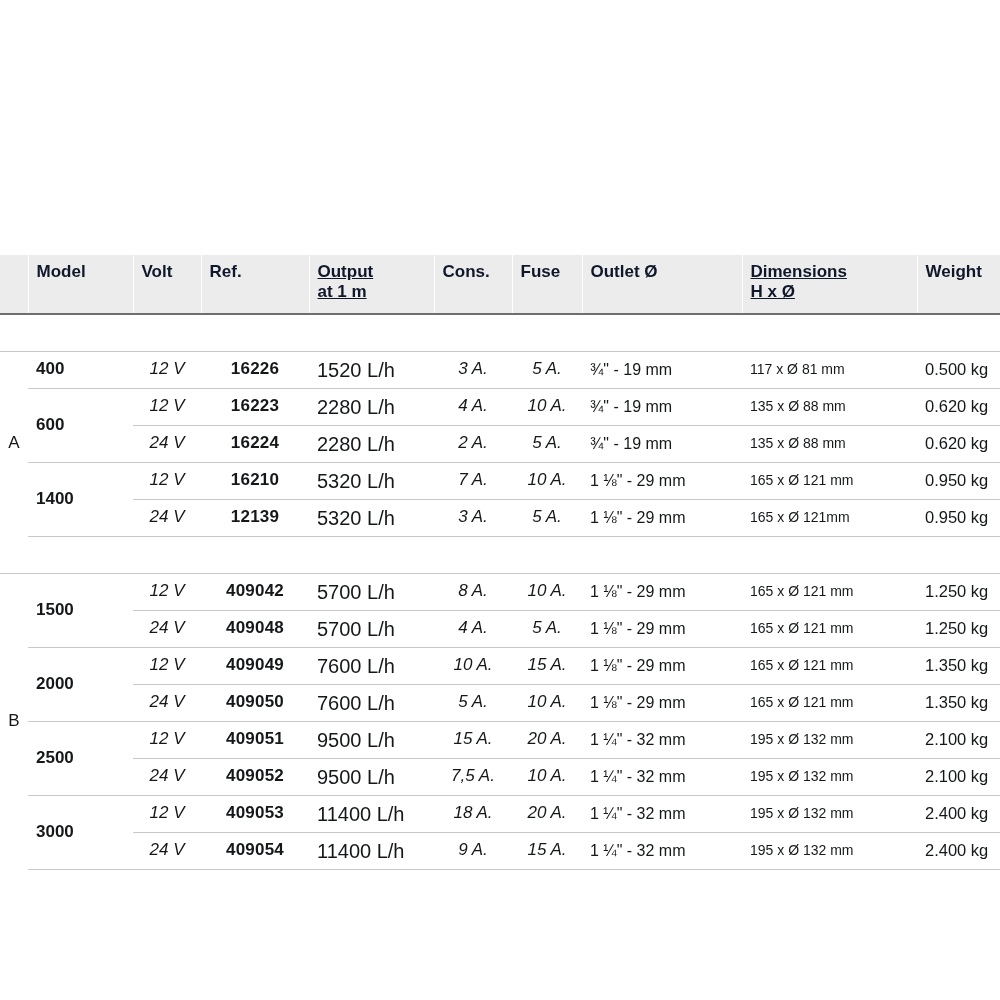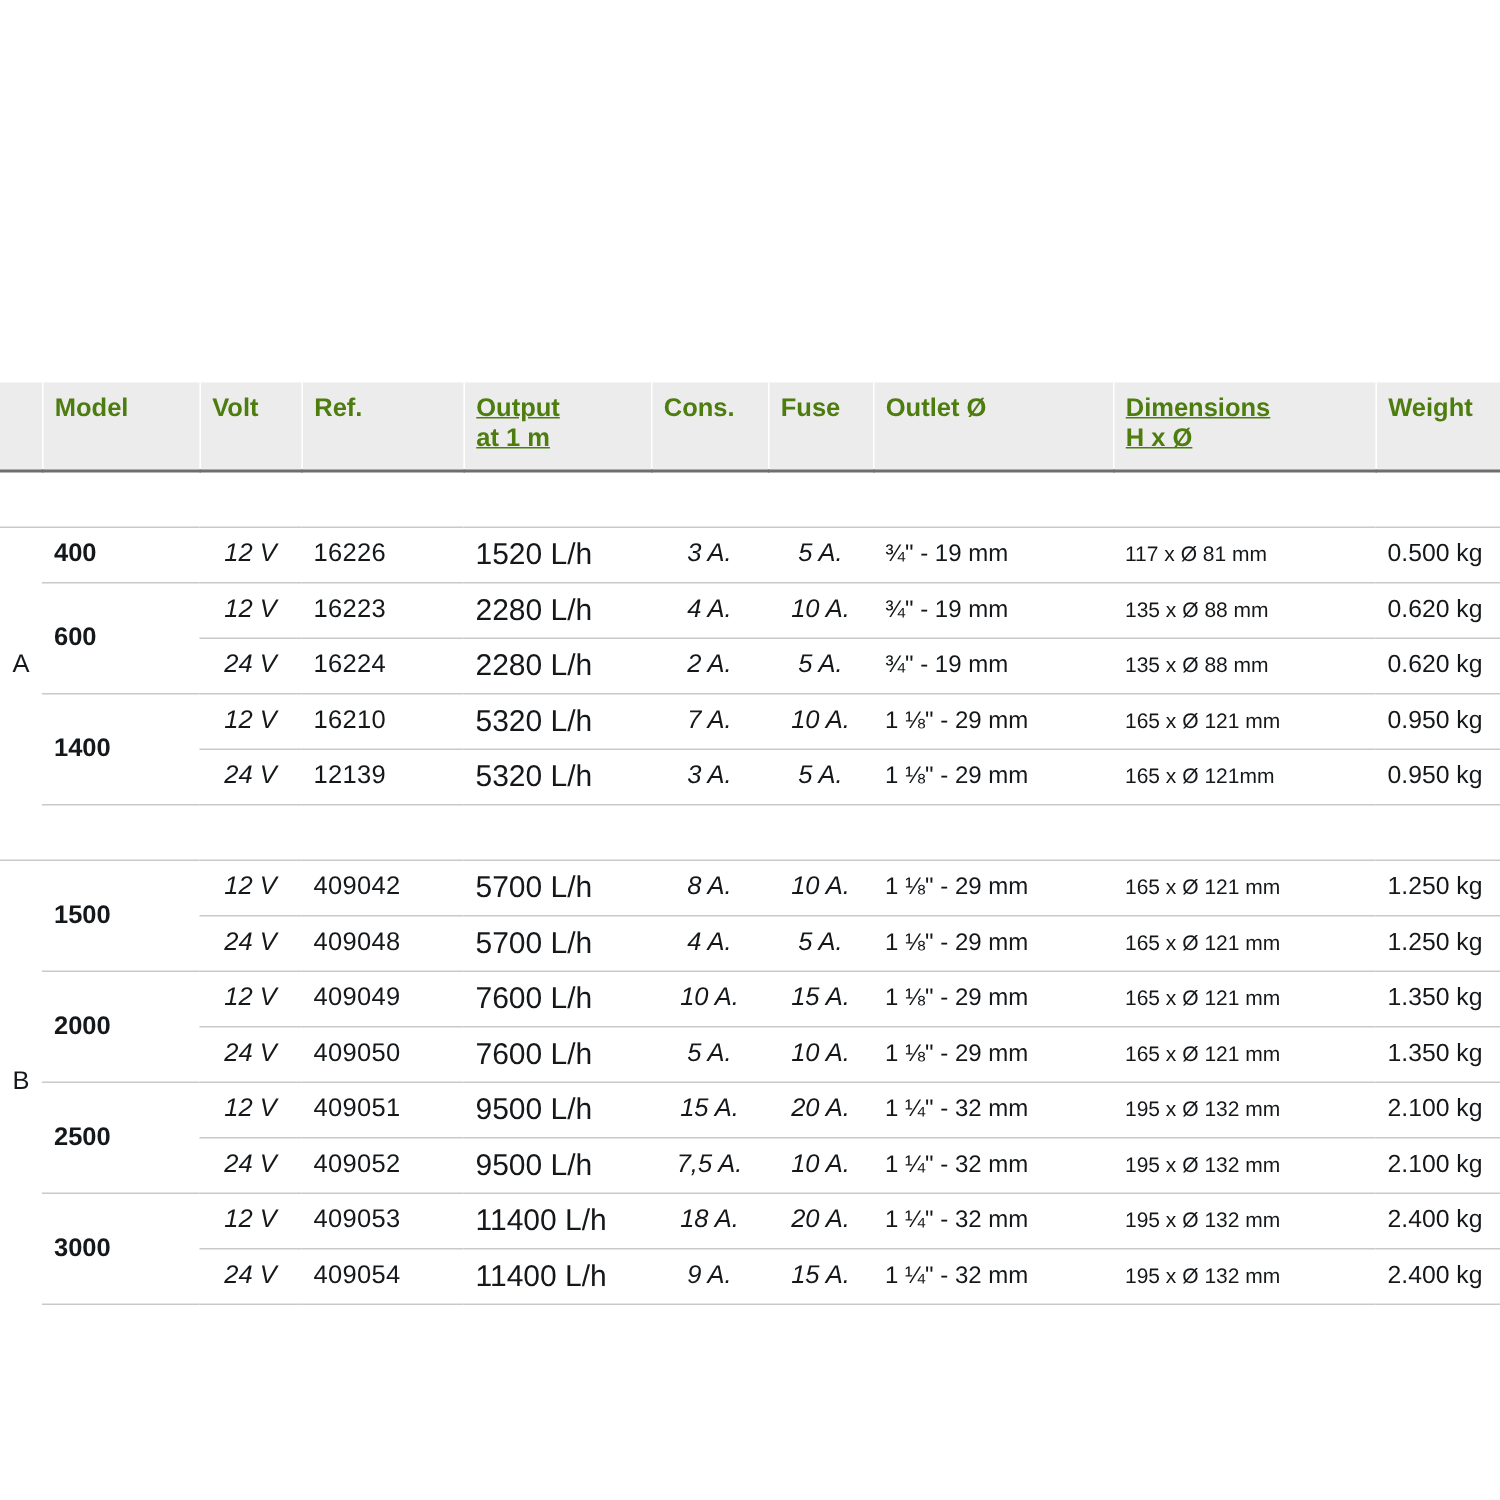--- a/index.html
+++ b/index.html
@@ -42,21 +42,21 @@
   table.spec col.c-weight  { width: 83px; }
 
   table.spec thead th {
     background: #ececec;
     font-weight: bold;
     font-size: 17px;
     text-align: left;
     padding: 7px 8px 9px 8px;
     vertical-align: top;
     line-height: 1.15;
-    color: #4d7c0f;
+    color: #0f172a;
     border-right: 1px solid #ffffff;
     height: 42px;
   }
   table.spec thead th.grp {
     background: #ececec;
     border-right: 1px solid #ffffff;
   }
   table.spec thead th:last-child { border-right: none; }
   table.spec thead th .hd2 { display: block; font-weight: bold; text-decoration: underline; }
 
@@ -76,21 +76,21 @@
     font-size: 17px;
     padding: 0;
     vertical-align: middle;
     color: #15181a;
   }
   td.model-cell {
     font-weight: bold;
     vertical-align: middle;
     border-bottom: 1px solid #c9c9c9;
   }
-  td.ref { font-weight: normal; letter-spacing: .2px; }
+  td.ref { font-weight: bold; letter-spacing: .2px; text-align: center; }
   td.center { text-align: center; font-style: italic; }
   td.outlet { font-size: 16px; }
   td.dim { font-size: 14px; }
   td.weight { font-size: 16.5px; }
   td.output { font-size: 20px; }
 
   .sep-row td {
     padding: 0;
     height: 0;
     border-bottom: 2px solid #6e6e6e;

